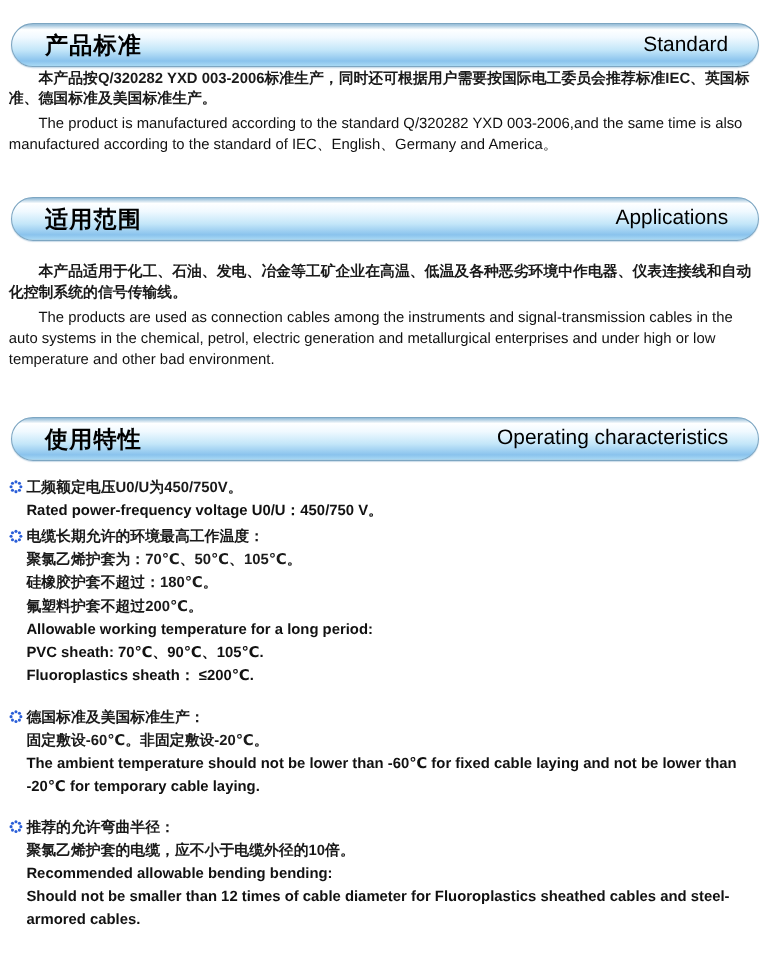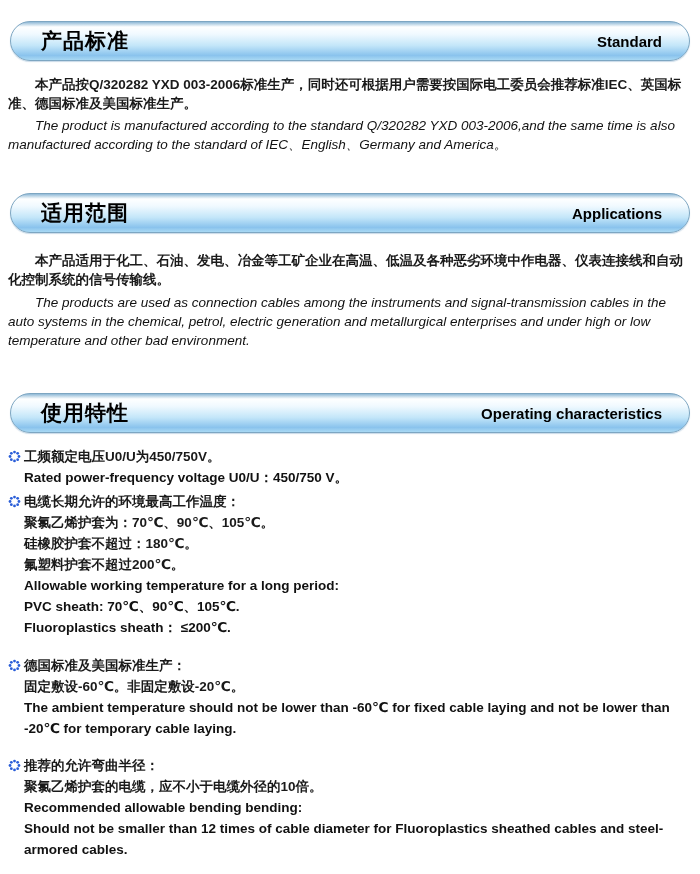--- a/index.html
+++ b/index.html
@@ -15,31 +15,31 @@
   .sec-header{
     margin:0 10px;height:40px;box-sizing:border-box;
     border:1px solid #7da6c2;border-radius:21px;
     display:flex;align-items:center;justify-content:space-between;
     padding:0 27px 0 30px;
     background:linear-gradient(180deg,#8fb9d6 0%,#feffff 13%,#f0f9ff 32%,#c3e6f9 62%,#8ac3ed 88%,#a9d9f4 100%);
     box-shadow:0 1px 1px rgba(100,150,190,0.35);
     gap:32px;
   }
   .sec-header .hz{font-size:21px;font-weight:bold;letter-spacing:1px;color:#000;white-space:nowrap;}
-  .sec-header .he{font-size:15px;font-weight:bold;color:#000;white-space:nowrap;}
+  .sec-header .he{font-size:19px;font-weight:normal;color:#000;white-space:nowrap;}
   .hdr-1{margin-top:21px;}
   .hdr-2{margin-top:39px;}
   .hdr-3{margin-top:43px;}
 
   .sec-body{margin:0 6px 0 8px;font-size:13.5px;line-height:19px;}
   .sec-body p{margin:0;}
   .p-zh{font-weight:bold;color:#1a1a1a;}
-  .p-en{color:#111;font-style:italic;}
+  .p-en{color:#111;}
   .indent{text-indent:2em;}
-  .body-1{margin-top:14px;}
+  .body-1{}
   .body-1 .p-en{margin-top:3px;}
   .body-2{margin-top:18px;}
   .body-2 .p-en{margin-top:4px;}
 
   
   .bullets{margin:13px 6px 0 8px;font-size:13.5px;}
   .bullet{position:relative;padding-left:16px;}
   .bullet-2{margin-top:3px;}
   .bullet-3{margin-top:17px;}
   .bullet-4{margin-top:16px;}
@@ -106,21 +106,21 @@
             <circle cx="11.8" cy="7" r="1.5"></circle>
               <circle cx="10.4" cy="10.4" r="1.5"></circle>
             <circle cx="7" cy="11.8" r="1.5"></circle>
               <circle cx="3.6" cy="10.4" r="1.5"></circle>
             <circle cx="2.2" cy="7" r="1.5"></circle>
               <circle cx="3.6" cy="3.6" r="1.5"></circle>
           </g>
         </svg>
       </span>
       <p class="line zh">电缆长期允许的环境最高工作温度：</p>
-      <p class="line zh">聚氯乙烯护套为：70℃、90℃、105℃。</p>
+      <p class="line zh">聚氯乙烯护套为：70℃、50℃、105℃。</p>
       <p class="line zh">硅橡胶护套不超过：180℃。</p>
       <p class="line zh">氟塑料护套不超过200℃。</p>
       <p class="line en">Allowable working temperature for a long period:</p>
       <p class="line en">PVC sheath: 70℃、90℃、105℃.</p>
       <p class="line en">Fluoroplastics sheath： ≤200℃.</p>
     </div>
 
     <div class="bullet bullet-3">
       <span class="bicon">
         <svg width="13" height="13" viewBox="0 0 14 14">

